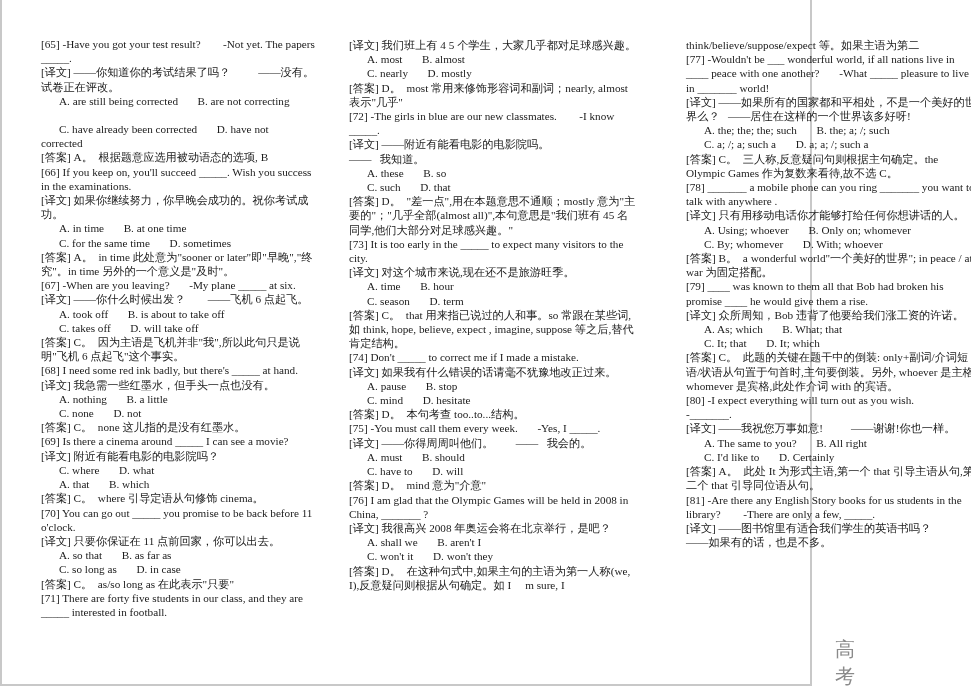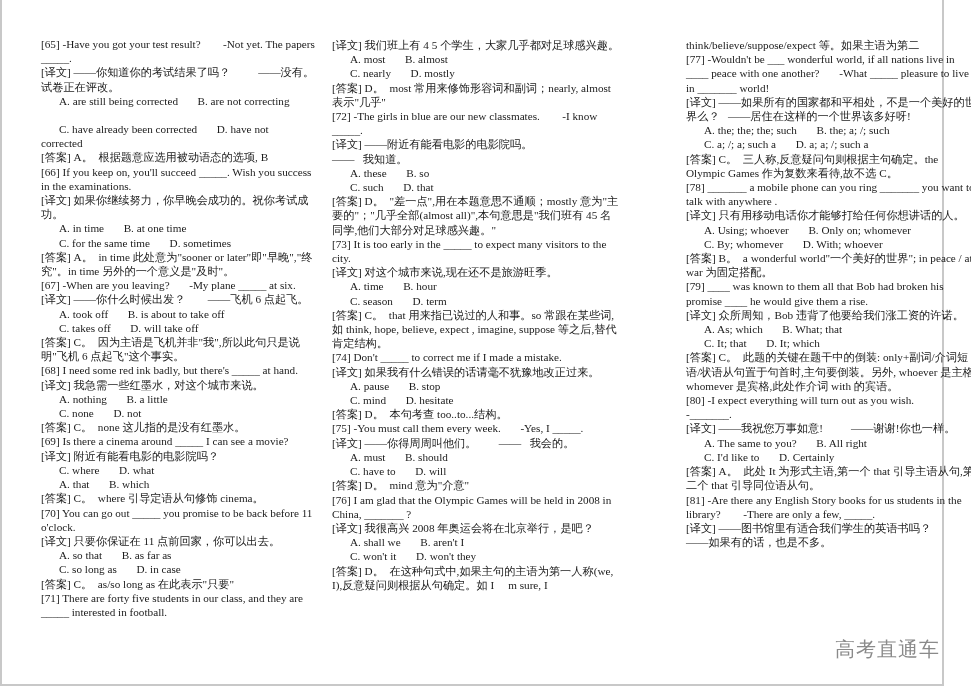--- a/index.html
+++ b/index.html
@@ -1,23 +1,23 @@
 <!DOCTYPE html>
 <html><head>
 <meta charset="utf-8">
 <style>
   html, body { margin: 0; padding: 0; background: #ffffff; }
   body { width: 971px; height: 688px; position: relative; overflow: hidden;
          font-family: "Liberation Serif", "DejaVu Serif", serif; color: #1a1a1a; }
-  .page { position: absolute; left: 0; top: 0; width: 944px; height: 686px;
+  .page { position: absolute; left: 0; top: 0; width: 812px; height: 686px;
           border-left: 2px solid #c8c8c8; border-right: 2px solid #c8c8c8;
           border-bottom: 2px solid #c8c8c8; box-sizing: border-box; background: #fff; }
   .col { position: absolute; top: 37px; font-size: 11.2px; line-height: 14.2px; }
   .col1 { left: 39px; width: 280px; }
-  .col2 { left: 330px; width: 290px; top: 38px; }
+  .col2 { left: 347px; width: 290px; top: 38px; }
   .col3 { left: 654px; width: 292px; top: 38px; margin-left: 30px; }
   .line { white-space: pre-wrap; word-break: break-word; }
   .opt { padding-left: 18px; white-space: pre; }
   .gap { height: 14px; }
   .watermark { position: absolute; left: 833px; top: 636px; font-family: Liberation Sans, sans-serif;
                font-size: 20px; color: #8a8a8a; letter-spacing: 1px; }
 </style>
 </head>
 <body>
 
@@ -34,21 +34,21 @@
       <div class="line">[译文] 如果你继续努力，你早晚会成功的。祝你考试成功。</div>
       <div class="opt">A. in time       B. at one time</div>
       <div class="opt">C. for the same time       D. sometimes</div>
       <div class="line">[答案] A。  in time 此处意为"sooner or later"即"早晚","终究"。in time 另外的一个意义是"及时"。</div>
       <div class="line">[67] -When are you leaving?       -My plane _____ at six.</div>
       <div class="line">[译文] ——你什么时候出发？        ——飞机 6 点起飞。</div>
       <div class="opt">A. took off       B. is about to take off</div>
       <div class="opt">C. takes off       D. will take off</div>
       <div class="line">[答案] C。  因为主语是飞机并非"我",所以此句只是说明"飞机 6 点起飞"这个事实。</div>
       <div class="line">[68] I need some red ink badly, but there's _____ at hand.</div>
-      <div class="line">[译文] 我急需一些红墨水，对这个城市来说。</div>
+      <div class="line">[译文] 我急需一些红墨水，但手头一点也没有。</div>
       <div class="opt">A. nothing       B. a little</div>
       <div class="opt">C. none       D. not</div>
       <div class="line">[答案] C。  none 这儿指的是没有红墨水。</div>
       <div class="line">[69] Is there a cinema around _____ I can see a movie?</div>
       <div class="line">[译文] 附近有能看电影的电影院吗？</div>
       <div class="opt">C. where       D. what</div>
       <div class="opt">A. that       B. which</div>
       <div class="line">[答案] C。  where 引导定语从句修饰 cinema。</div>
       <div class="line">[70] You can go out _____ you promise to be back before 11 o'clock.</div>
       <div class="line">[译文] 只要你保证在 11 点前回家，你可以出去。</div>

